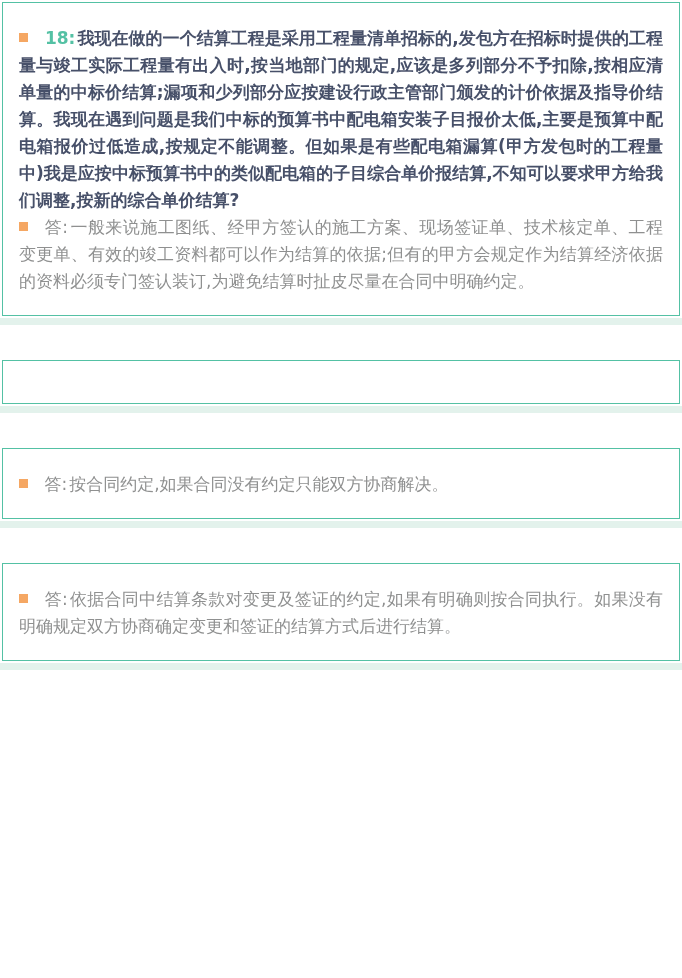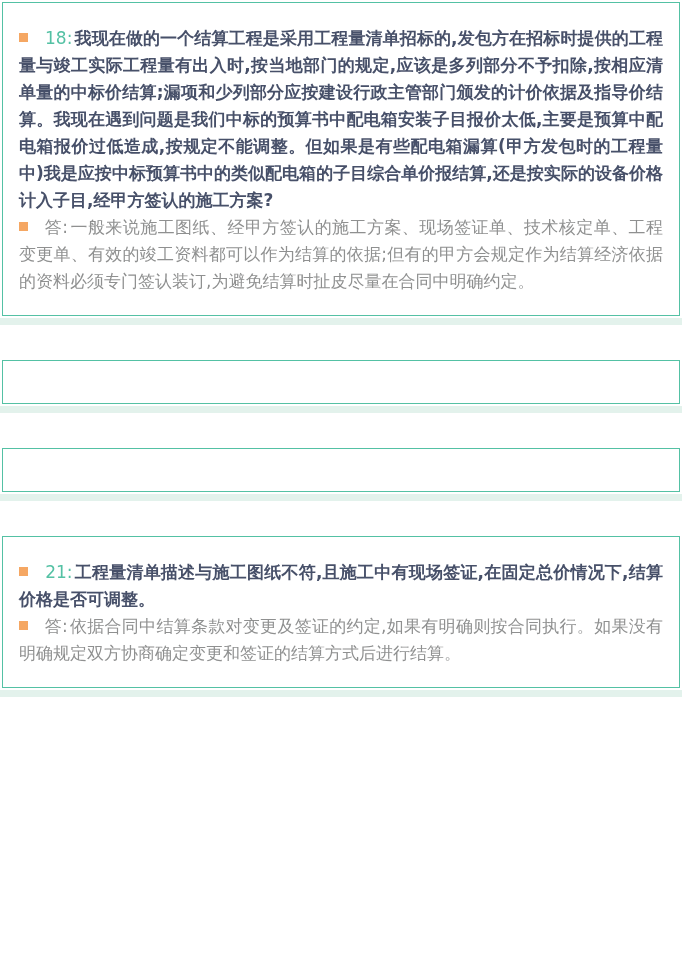--- a/index.html
+++ b/index.html
@@ -54,53 +54,53 @@
   .bullet {
     display: inline-block;
     width: 9px;
     height: 9px;
     background: var(--accent_orange, #f5a763);
     margin-right: 11px;
     vertical-align: 2px;
   }
   .qnum {
     color: var(--accent_teal, #54c1a4);
-    font-weight: normal;
+    font-weight: bold;
     margin-right: 2px;
   }
   .alabel {
     margin-right: 2px;
   }
 </style>
 </head>
 <body>
 
 <div class="page">
 
   <section class="card">
     <p class="question">
       <span class="bullet"></span>
-      <span class="qnum">18:</span><span class="qtext">我现在做的一个结算工程是采用工程量清单招标的,发包方在招标时提供的工程量与竣工实际工程量有出入时,按当地部门的规定,应该是多列部分不予扣除,按相应清单量的中标价结算;漏项和少列部分应按建设行政主管部门颁发的计价依据及指导价结算。我现在遇到问题是我们中标的预算书中配电箱安装子目报价太低,主要是预算中配电箱报价过低造成,按规定不能调整。但如果是有些配电箱漏算(甲方发包时的工程量中)我是应按中标预算书中的类似配电箱的子目综合单价报结算,还是按实际的设备价格计入子目,经甲方签认的施工方案?</span>
+      <span class="qnum">18:</span><span class="qtext">我现在做的一个结算工程是采用工程量清单招标的,发包方在招标时提供的工程量与竣工实际工程量有出入时,按当地部门的规定,应该是多列部分不予扣除,按相应清单量的中标价结算;漏项和少列部分应按建设行政主管部门颁发的计价依据及指导价结算。我现在遇到问题是我们中标的预算书中配电箱安装子目报价太低,主要是预算中配电箱报价过低造成,按规定不能调整。但如果是有些配电箱漏算(甲方发包时的工程量中)我是应按中标预算书中的类似配电箱的子目综合单价报结算,不知可以要求甲方给我们调整,按新的综合单价结算?</span>
     </p>
     <p class="answer">
       <span class="bullet"></span>
       <span class="alabel">答:</span><span class="atext">一般来说施工图纸、经甲方签认的施工方案、现场签证单、技术核定单、工程变更单、有效的竣工资料都可以作为结算的依据;但有的甲方会规定作为结算经济依据的资料必须专门签认装订,为避免结算时扯皮尽量在合同中明确约定。</span>
     </p>
   </section>
 
   <section class="card">
   </section>
 
   <section class="card">
+    <p class="answer">
+      <span class="bullet"></span>
+      <span class="alabel">答:</span><span class="atext">按合同约定,如果合同没有约定只能双方协商解决。</span>
+    </p>
   </section>
 
   <section class="card">
-    <p class="question">
-      <span class="bullet"></span>
-      <span class="qnum">21:</span><span class="qtext">工程量清单描述与施工图纸不符,且施工中有现场签证,在固定总价情况下,结算价格是否可调整。</span>
-    </p>
     <p class="answer">
       <span class="bullet"></span>
       <span class="alabel">答:</span><span class="atext">依据合同中结算条款对变更及签证的约定,如果有明确则按合同执行。如果没有明确规定双方协商确定变更和签证的结算方式后进行结算。</span>
     </p>
   </section>
 
 </div>
 
 </body></html>

